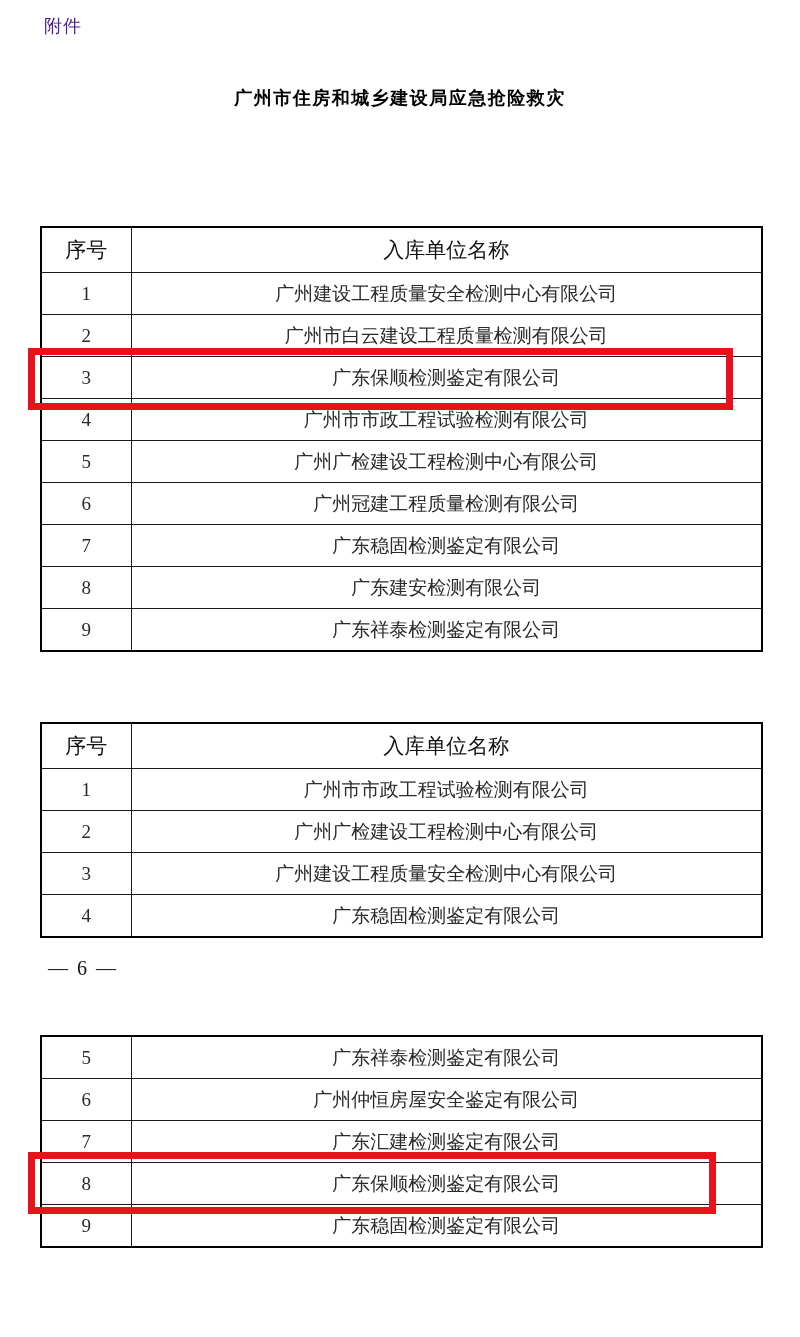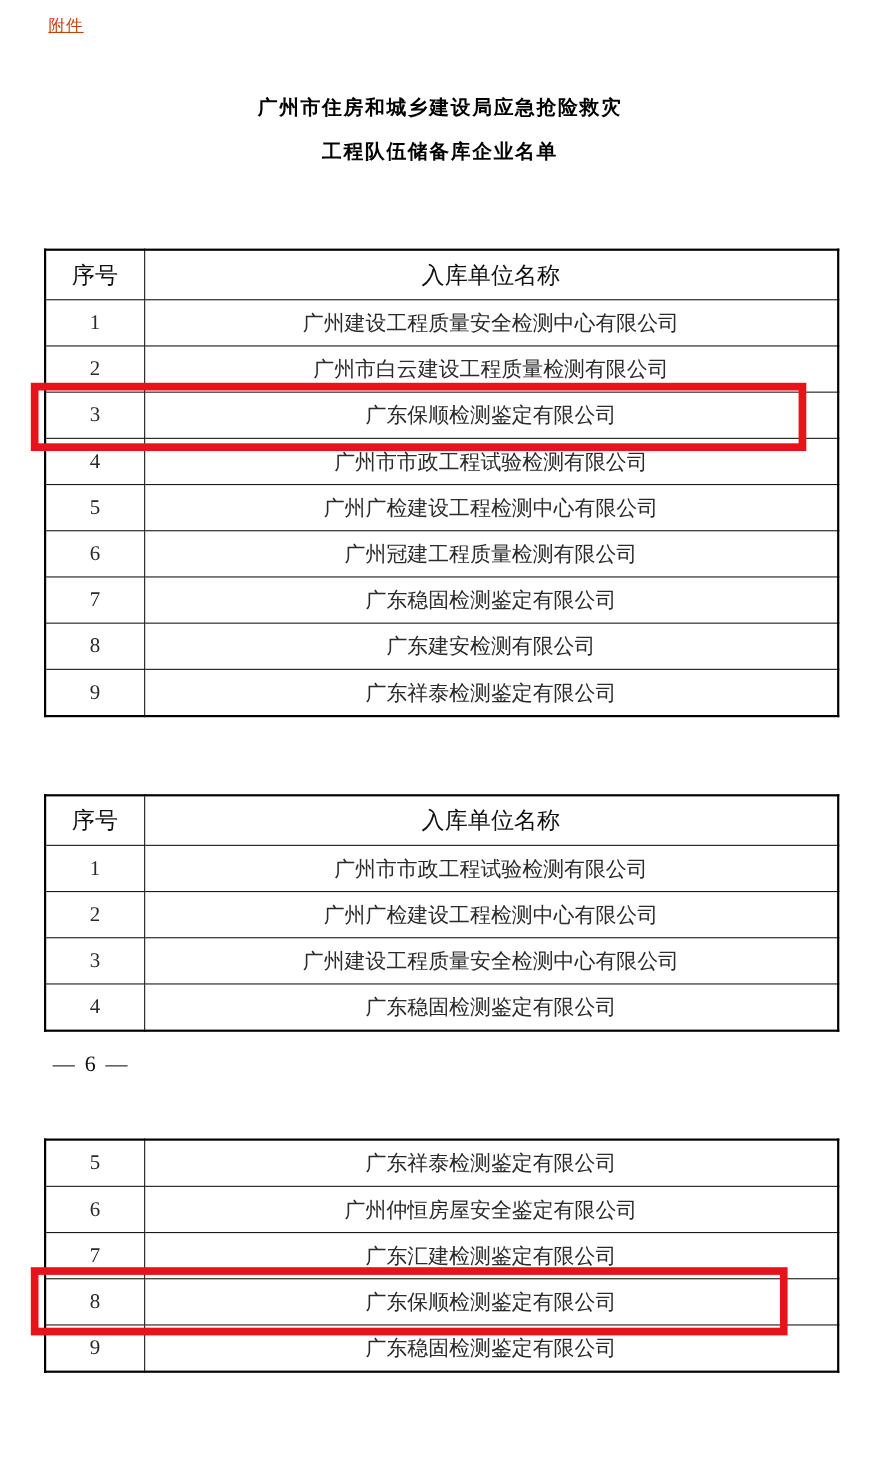--- a/index.html
+++ b/index.html
@@ -18,24 +18,23 @@
   .page {
     position: relative;
     width: 800px;
     height: 1337px;
     box-sizing: border-box;
   }
   .attachment-label {
     position: absolute;
     left: 44px;
     top: 14px;
-    font-size: 15px;
+    font-size: 18px;
     letter-spacing: 1px;
-    color: #c2410c;
-    text-decoration: underline;
+    color: #4c1d95;
   }
   .doc-title {
     position: absolute;
     left: 0;
     right: 0;
     top: 78px;
     text-align: center;
     font-weight: bold;
     font-size: 18px;
     line-height: 40px;
@@ -117,21 +116,20 @@
 </style>
 </head>
 <body>
 
 <div class="page">
 
   <div class="attachment-label">附件</div>
 
   <div class="doc-title">
     <span>广州市住房和城乡建设局应急抢险救灾</span>
-    <span class="line2">工程队伍储备库企业名单</span>
   </div>
 
 
   <table class="list-table" id="table-6">
     <colgroup>
         <col class="col-idx">
         <col class="col-name">
       </colgroup>
     <thead>
       <tr>

